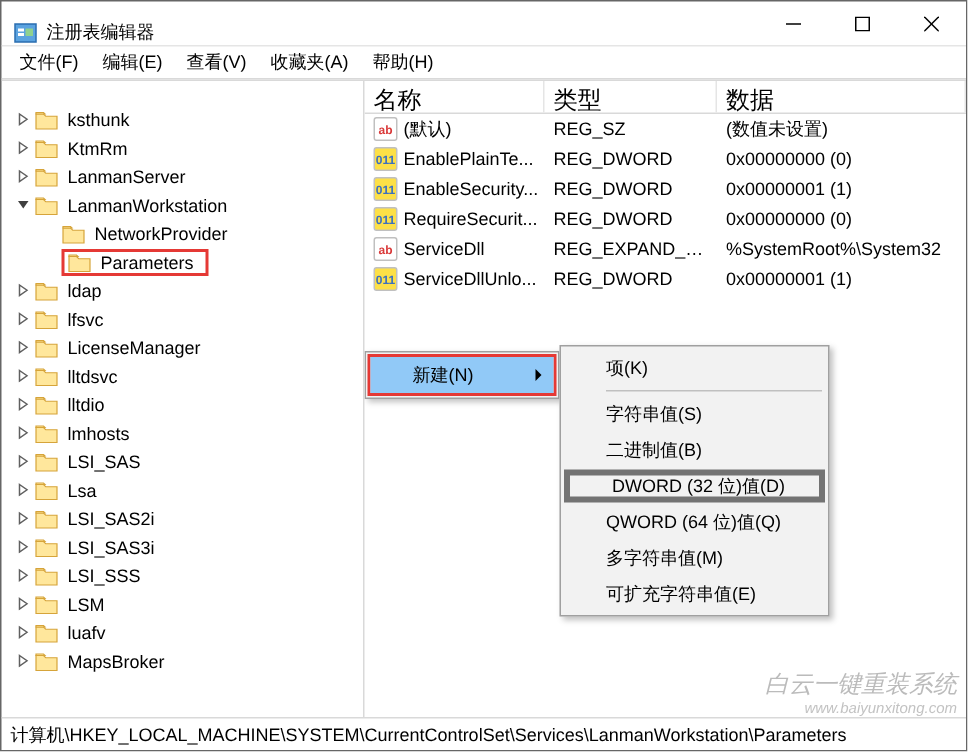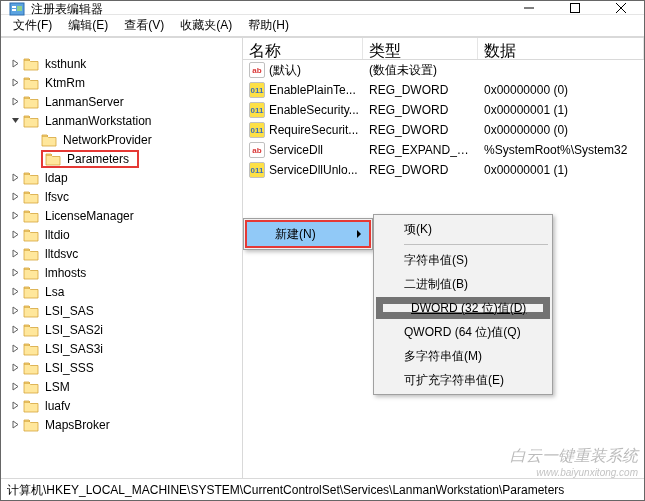--- a/index.html
+++ b/index.html
@@ -1,20 +1,20 @@
 <!DOCTYPE html>
 <html><head>
 <meta charset="utf-8">
 <style>
   * { box-sizing: border-box; }
   html, body { margin: 0; padding: 0; font-family: "Microsoft YaHei", "Segoe UI", Arial, sans-serif; font-size: 12px; color: #000; background: #fff; }
   .window { width: 645px; height: 501px; border: 1px solid #666; display: flex; flex-direction: column; background: #fff; position: relative; overflow: hidden; }
 
   
-  .titlebar { height: 14px; display: flex; align-items: flex-start; padding-left: 8px; border-bottom: 1px solid #e5e5e5; }
+  .titlebar { height: 30px; display: flex; align-items: flex-end; padding-left: 8px; border-bottom: 1px solid #e5e5e5; }
   .titlebar-icon { width: 16px; height: 16px; margin-right: 6px; }
   .titlebar-title { flex: 1; font-size: 12px; }
   .win-controls { display: flex; height: 100%; }
   .win-btn { width: 46px; height: 100%; display: flex; align-items: center; justify-content: center; color: #222; }
 
   
   .menubar { height: 22px; display: flex; align-items: center; padding-left: 4px; border-bottom: 1px solid #d9d9d9; }
   .menu-item { padding: 2px 8px; }
 
   
@@ -51,21 +51,21 @@
 
   
   .context-wrap { position: absolute; left: 0; top: 180px; }
   .ctx-new { position: absolute; left: 0; top: 0; width: 130px; background: #f2f2f2; border: 1px solid #a0a0a0; box-shadow: 2px 2px 4px rgba(0,0,0,0.25); }
   .ctx-new-highlight { border: 2px solid #e53935; margin: 1px; }
   .ctx-new-item { background: #91c9f7; display: flex; align-items: center; height: 24px; padding: 0 0 0 28px; position: relative; }
   .ctx-new-item .chev { position: absolute; right: 6px; }
   .submenu { position: absolute; left: 130px; top: -4px; width: 180px; background: #f2f2f2; border: 1px solid #a0a0a0; box-shadow: 2px 2px 4px rgba(0,0,0,0.25); padding: 2px 0; }
   .submenu-item { height: 24px; display: flex; align-items: center; padding: 0 10px 0 30px; }
   .submenu-sep { height: 1px; background: #c0c0c0; margin: 3px 4px 3px 30px; }
-  .submenu .highlighted-item { border: 7px solid #737373; margin: 1px 2px; height: 22px; padding-left: 28px; text-decoration: underline; }
+  .submenu .highlighted-item { border: 4px solid #737373; margin: 1px 2px; height: 22px; padding-left: 28px; }
 
   
   .statusbar { height: 22px; border-top: 1px solid #d9d9d9; padding: 3px 6px; white-space: nowrap; overflow: hidden; }
 
   
   .watermark { position: absolute; right: 6px; bottom: 22px; font-size: 16px; color: rgba(120,120,120,0.5); font-style: italic; pointer-events: none; }
   .watermark .sub { font-size: 10px; display: block; text-align: right; color: rgba(120,120,120,0.45); }
 
   svg { display: block; }
 </style>
@@ -240,77 +240,77 @@
             <svg width="9" height="9" viewBox="0 0 9 9">
               <path d="M2 1 L7 4.5 L2 8 Z" fill="none" stroke="#606060" stroke-width="1"></path>
             </svg>
           </span>
           <span class="folder-icon">
             <svg viewBox="0 0 16 14">
               <path d="M1 3 L6 3 L7.5 4.5 L15 4.5 L15 13 L1 13 Z" fill="#ffe79c" stroke="#d6a43a" stroke-width="0.8"></path>
               <path d="M1 3 L1 2 L6 2 L7 3 Z" fill="#ffe79c" stroke="#d6a43a" stroke-width="0.8"></path>
             </svg>
           </span>
+          <span class="node-label">lltdsvc</span>
+        </div>
+        <div class="tree-node depth1">
+          <span class="expander">
+            <svg width="9" height="9" viewBox="0 0 9 9">
+              <path d="M2 1 L7 4.5 L2 8 Z" fill="none" stroke="#606060" stroke-width="1"></path>
+            </svg>
+          </span>
+          <span class="folder-icon">
+            <svg viewBox="0 0 16 14">
+              <path d="M1 3 L6 3 L7.5 4.5 L15 4.5 L15 13 L1 13 Z" fill="#ffe79c" stroke="#d6a43a" stroke-width="0.8"></path>
+              <path d="M1 3 L1 2 L6 2 L7 3 Z" fill="#ffe79c" stroke="#d6a43a" stroke-width="0.8"></path>
+            </svg>
+          </span>
           <span class="node-label">lltdio</span>
         </div>
         <div class="tree-node depth1">
           <span class="expander">
             <svg width="9" height="9" viewBox="0 0 9 9">
               <path d="M2 1 L7 4.5 L2 8 Z" fill="none" stroke="#606060" stroke-width="1"></path>
             </svg>
           </span>
           <span class="folder-icon">
             <svg viewBox="0 0 16 14">
               <path d="M1 3 L6 3 L7.5 4.5 L15 4.5 L15 13 L1 13 Z" fill="#ffe79c" stroke="#d6a43a" stroke-width="0.8"></path>
               <path d="M1 3 L1 2 L6 2 L7 3 Z" fill="#ffe79c" stroke="#d6a43a" stroke-width="0.8"></path>
             </svg>
           </span>
-          <span class="node-label">lltdsvc</span>
-        </div>
-        <div class="tree-node depth1">
-          <span class="expander">
-            <svg width="9" height="9" viewBox="0 0 9 9">
-              <path d="M2 1 L7 4.5 L2 8 Z" fill="none" stroke="#606060" stroke-width="1"></path>
-            </svg>
-          </span>
-          <span class="folder-icon">
-            <svg viewBox="0 0 16 14">
-              <path d="M1 3 L6 3 L7.5 4.5 L15 4.5 L15 13 L1 13 Z" fill="#ffe79c" stroke="#d6a43a" stroke-width="0.8"></path>
-              <path d="M1 3 L1 2 L6 2 L7 3 Z" fill="#ffe79c" stroke="#d6a43a" stroke-width="0.8"></path>
-            </svg>
-          </span>
           <span class="node-label">lmhosts</span>
         </div>
         <div class="tree-node depth1">
           <span class="expander">
             <svg width="9" height="9" viewBox="0 0 9 9">
               <path d="M2 1 L7 4.5 L2 8 Z" fill="none" stroke="#606060" stroke-width="1"></path>
             </svg>
           </span>
           <span class="folder-icon">
             <svg viewBox="0 0 16 14">
               <path d="M1 3 L6 3 L7.5 4.5 L15 4.5 L15 13 L1 13 Z" fill="#ffe79c" stroke="#d6a43a" stroke-width="0.8"></path>
               <path d="M1 3 L1 2 L6 2 L7 3 Z" fill="#ffe79c" stroke="#d6a43a" stroke-width="0.8"></path>
             </svg>
           </span>
+          <span class="node-label">LSI_SAS</span>
+        </div>
+        <div class="tree-node depth1">
+          <span class="expander">
+            <svg width="9" height="9" viewBox="0 0 9 9">
+              <path d="M2 1 L7 4.5 L2 8 Z" fill="none" stroke="#606060" stroke-width="1"></path>
+            </svg>
+          </span>
+          <span class="folder-icon">
+            <svg viewBox="0 0 16 14">
+              <path d="M1 3 L6 3 L7.5 4.5 L15 4.5 L15 13 L1 13 Z" fill="#ffe79c" stroke="#d6a43a" stroke-width="0.8"></path>
+              <path d="M1 3 L1 2 L6 2 L7 3 Z" fill="#ffe79c" stroke="#d6a43a" stroke-width="0.8"></path>
+            </svg>
+          </span>
           <span class="node-label">Lsa</span>
-        </div>
-        <div class="tree-node depth1">
-          <span class="expander">
-            <svg width="9" height="9" viewBox="0 0 9 9">
-              <path d="M2 1 L7 4.5 L2 8 Z" fill="none" stroke="#606060" stroke-width="1"></path>
-            </svg>
-          </span>
-          <span class="folder-icon">
-            <svg viewBox="0 0 16 14">
-              <path d="M1 3 L6 3 L7.5 4.5 L15 4.5 L15 13 L1 13 Z" fill="#ffe79c" stroke="#d6a43a" stroke-width="0.8"></path>
-              <path d="M1 3 L1 2 L6 2 L7 3 Z" fill="#ffe79c" stroke="#d6a43a" stroke-width="0.8"></path>
-            </svg>
-          </span>
-          <span class="node-label">LSI_SAS</span>
         </div>
         <div class="tree-node depth1">
           <span class="expander">
             <svg width="9" height="9" viewBox="0 0 9 9">
               <path d="M2 1 L7 4.5 L2 8 Z" fill="none" stroke="#606060" stroke-width="1"></path>
             </svg>
           </span>
           <span class="folder-icon">
             <svg viewBox="0 0 16 14">
               <path d="M1 3 L6 3 L7.5 4.5 L15 4.5 L15 13 L1 13 Z" fill="#ffe79c" stroke="#d6a43a" stroke-width="0.8"></path>
@@ -396,20 +396,21 @@
         <div class="list-col col-name">名称</div>
         <div class="list-col col-type">类型</div>
         <div class="list-col col-data">数据</div>
       </div>
       <div class="list-body" id="list-body">
           <div class="list-row">
             <div class="cell cell-name">
               <span class="val-icon str">ab</span>
               <span>(默认)</span>
             </div>
+            <div class="cell cell-type">REG_SZ</div>
             <div class="cell cell-data">(数值未设置)</div>
           </div>
           <div class="list-row">
             <div class="cell cell-name">
               <span class="val-icon bin">011</span>
               <span>EnablePlainTe...</span>
             </div>
             <div class="cell cell-type">REG_DWORD</div>
             <div class="cell cell-data">0x00000000 (0)</div>
           </div>

